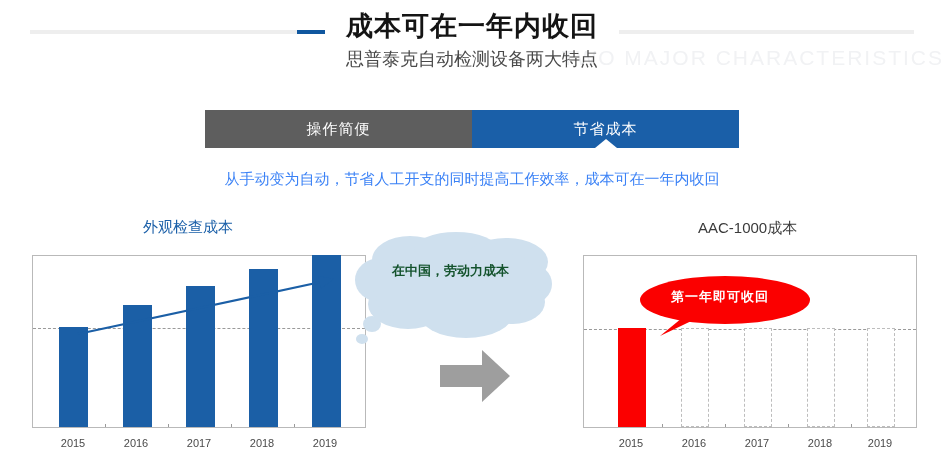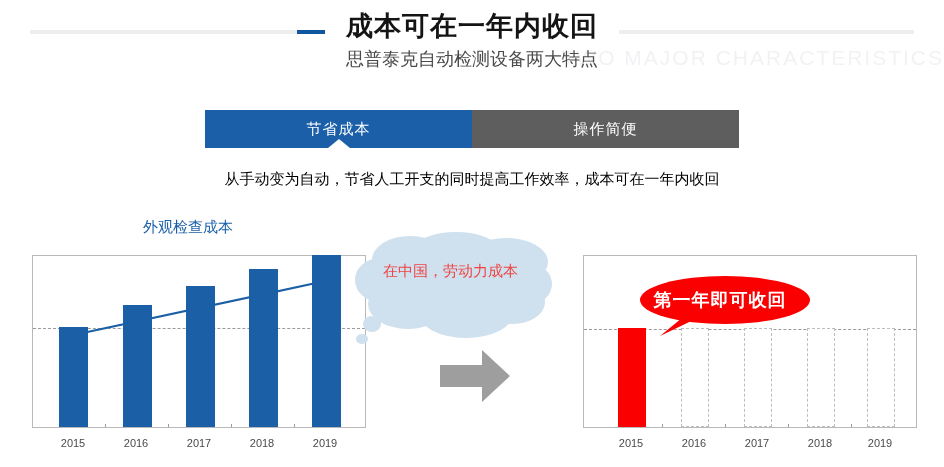--- a/index.html
+++ b/index.html
@@ -64,21 +64,21 @@
     position:absolute;bottom:0;left:50%;transform:translateX(-50%);
     width:0;height:0;
     border-left:11px solid transparent;
     border-right:11px solid transparent;
     border-bottom:9px solid #ffffff;
   }
 
   
   .lead{
     position:absolute;left:0;top:170px;width:944px;
-    text-align:center;font-size:15px;color:#000000;
+    text-align:center;font-size:15px;color:#3b82f6;
     white-space:nowrap;
   }
 
   
   .chart-title{
     position:absolute;font-size:15px;font-weight:normal;white-space:nowrap;
   }
   #left-chart-title{left:143px;top:218px;color:#1a5fa8;}
   #right-chart-title{left:698px;top:219px;color:#3b3b3b;}
 
@@ -128,33 +128,33 @@
   
   .trend-svg{position:absolute;left:32px;top:255px;width:334px;height:173px;pointer-events:none;}
 
   
   .cloud{
     position:absolute;left:348px;top:232px;width:205px;height:118px;
   }
   .cloud-text{
     position:absolute;left:0;top:28px;width:205px;
     text-align:center;
-    font-size:15px;font-weight:normal;color:#ef4444;
+    font-size:13px;font-weight:bold;color:#14532d;
     line-height:21px;
     white-space:nowrap;
   }
 
   
   .redcall{
     position:absolute;left:630px;top:274px;width:180px;height:62px;
   }
   .redcall-text{
     position:absolute;left:0;top:14px;width:180px;
     text-align:center;
-    font-size:18px;font-weight:bold;color:#ffffff;letter-spacing:1px;
+    font-size:13px;font-weight:bold;color:#ffffff;letter-spacing:1px;
     white-space:nowrap;
   }
 
   
   .midarrow{position:absolute;left:438px;top:348px;width:74px;height:56px;}
 </style>
 </head>
 <body>
 
 <div class="stage">
@@ -162,32 +162,33 @@
   <div class="hdr-rule left"></div>
   <div class="hdr-dash l"></div>
   <div class="hdr-dash r"></div>
   <div class="hdr-rule right"></div>
 
   <div class="watermark">TWO MAJOR CHARACTERISTICS</div>
   <div class="main-title">成本可在一年内收回</div>
   <div class="sub-title">思普泰克自动检测设备两大特点</div>
 
   <div class="tabs">
+    <div class="tab inactive">
+      <span>操作简便</span>
+    </div>
     <div class="tab active">
       <span>节省成本</span>
       <span class="notch"></span>
     </div>
-    <div class="tab inactive">
-      <span>操作简便</span>
-    </div>
   </div>
 
   <div class="lead">从手动变为自动，节省人工开支的同时提高工作效率，成本可在一年内收回</div>
 
   <div class="chart-title" id="left-chart-title">外观检查成本</div>
+  <div class="chart-title" id="right-chart-title">AAC-1000成本</div>
 
   <div class="frame" id="left-frame">
     <div class="dashline" id="left-refline" style="top:72px;"></div>
     <div class="bars">
       <div class="bar solid-blue" style="left:26px;width:29px;height:100px;"></div>
       <div class="bar solid-blue" style="left:90px;width:29px;height:122px;"></div>
       <div class="bar solid-blue" style="left:153px;width:29px;height:141px;"></div>
       <div class="bar solid-blue" style="left:216px;width:29px;height:158px;"></div>
       <div class="bar solid-blue" style="left:279px;width:29px;height:172px;"></div>
       <div class="tick" style="left:72px;"></div>

